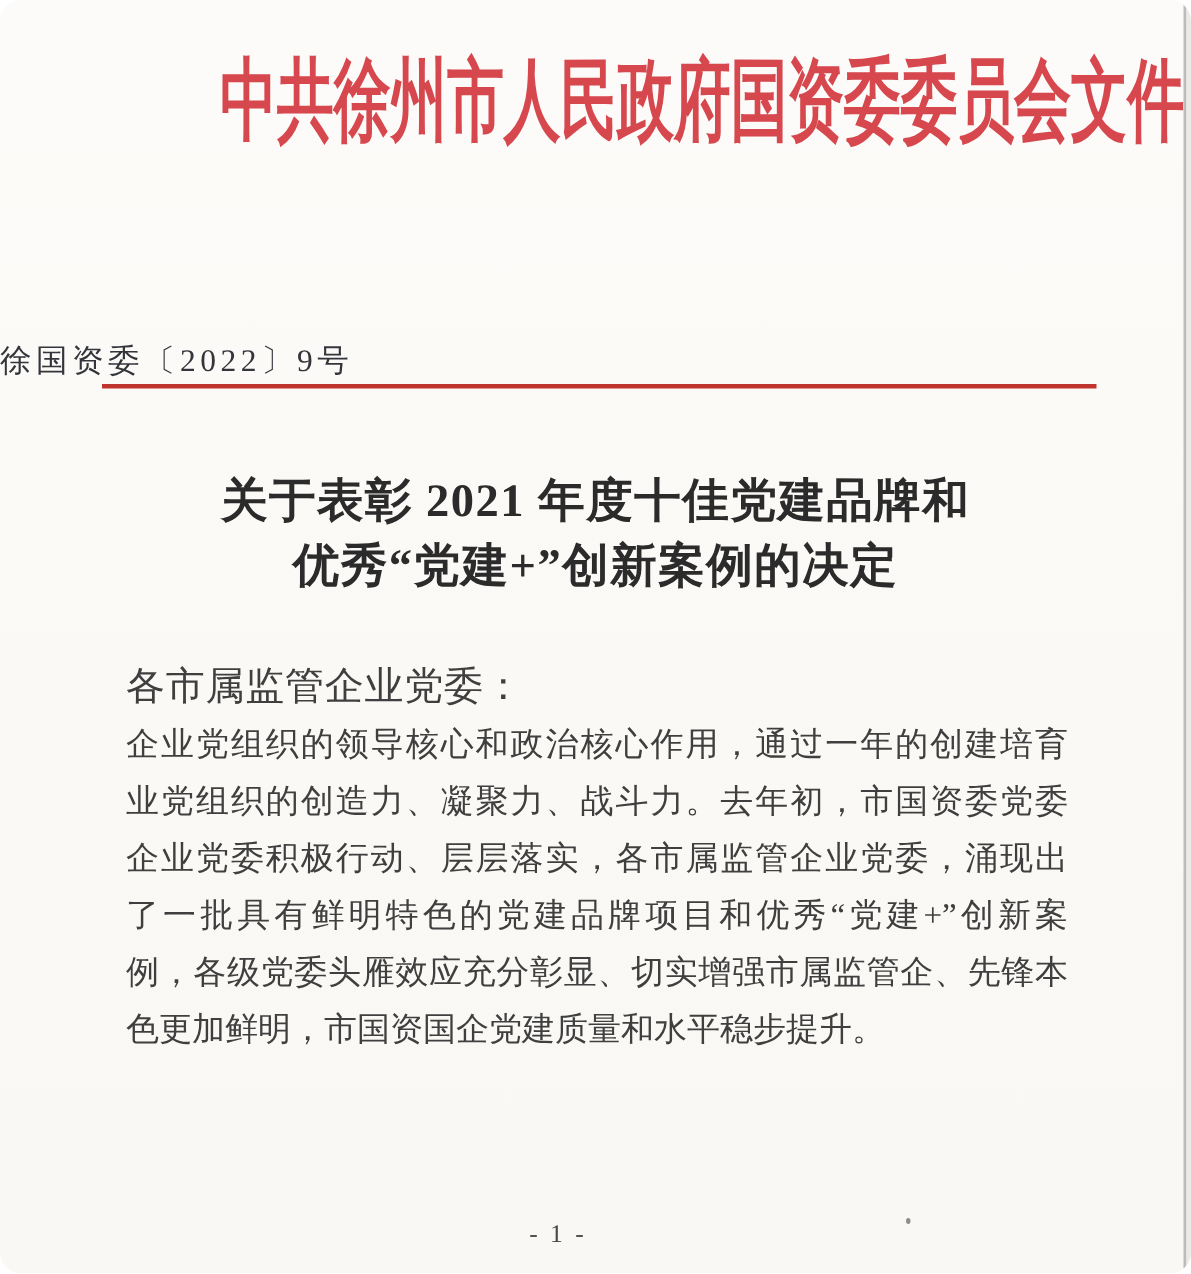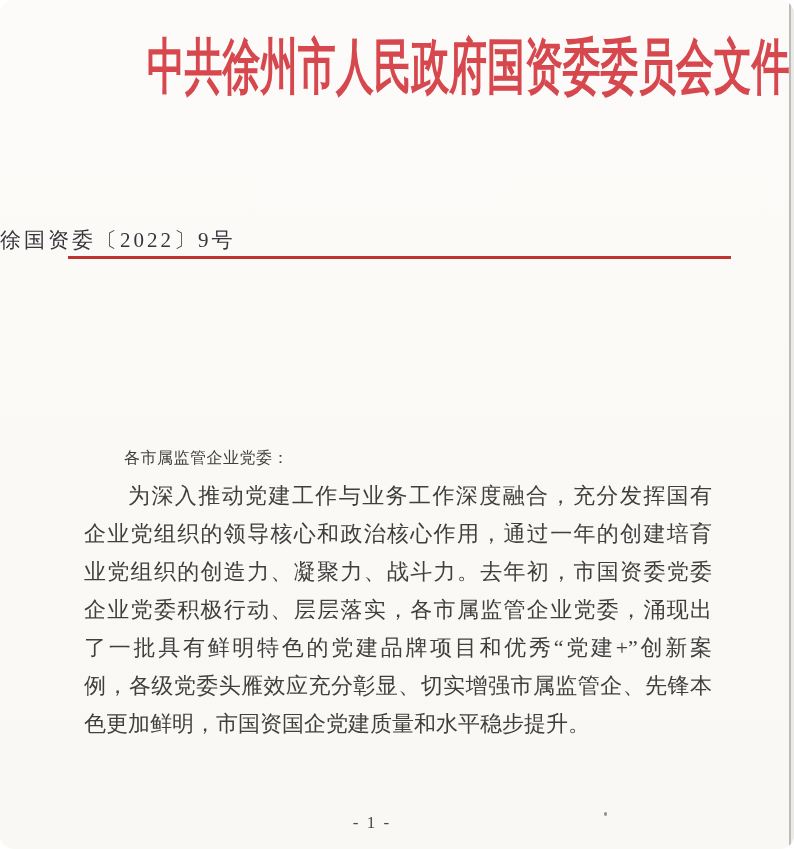--- a/index.html
+++ b/index.html
@@ -89,25 +89,24 @@
     line-height: 43px;
     font-weight: 700;
     letter-spacing: 1px;
     color: var(--title-text, #2b2b2b);
   }
 
   .salutation {
     position: absolute;
     top: 443px;
     left: 84px;
-    font-size: 16px;
+    font-size: 26px;
     line-height: 29px;
     letter-spacing: 0.5px;
     color: var(--body-text, #3f3f3f);
-    margin-left: 40px;
   }
 
   .body-block {
     position: absolute;
     top: 477px;
     left: 84px;
     width: 628px;
     font-size: 22px;
     line-height: 38px;
     color: var(--body-text, #3f3f3f);
@@ -141,26 +140,27 @@
 
 <div class="scan">
 
   <div class="red-header">中共徐州市人民政府国资委委员会文件</div>
 
   <div class="doc-number">徐国资委〔2022〕9号</div>
 
   <div class="red-rule"></div>
 
   <div class="doc-title">
+    <div>关于表彰 2021 年度十佳党建品牌和</div>
+    <div>优秀“党建+”创新案例的决定</div>
   </div>
 
   <div class="salutation">各市属监管企业党委：</div>
 
   <div class="body-block">
-    <div class="body-line indent">为深入推动党建工作与业务工作深度融合，充分发挥国有</div>
     <div class="body-line">企业党组织的领导核心和政治核心作用，通过一年的创建培育</div>
     <div class="body-line">业党组织的创造力、凝聚力、战斗力。去年初，市国资委党委</div>
     <div class="body-line">企业党委积极行动、层层落实，各市属监管企业党委，涌现出</div>
     <div class="body-line">了一批具有鲜明特色的党建品牌项目和优秀“党建+”创新案</div>
     <div class="body-line">例，各级党委头雁效应充分彰显、切实增强市属监管企、先锋本</div>
     <div class="body-line last">色更加鲜明，市国资国企党建质量和水平稳步提升。</div>
   </div>
 
   <div class="page-number">- 1 -</div>
 

